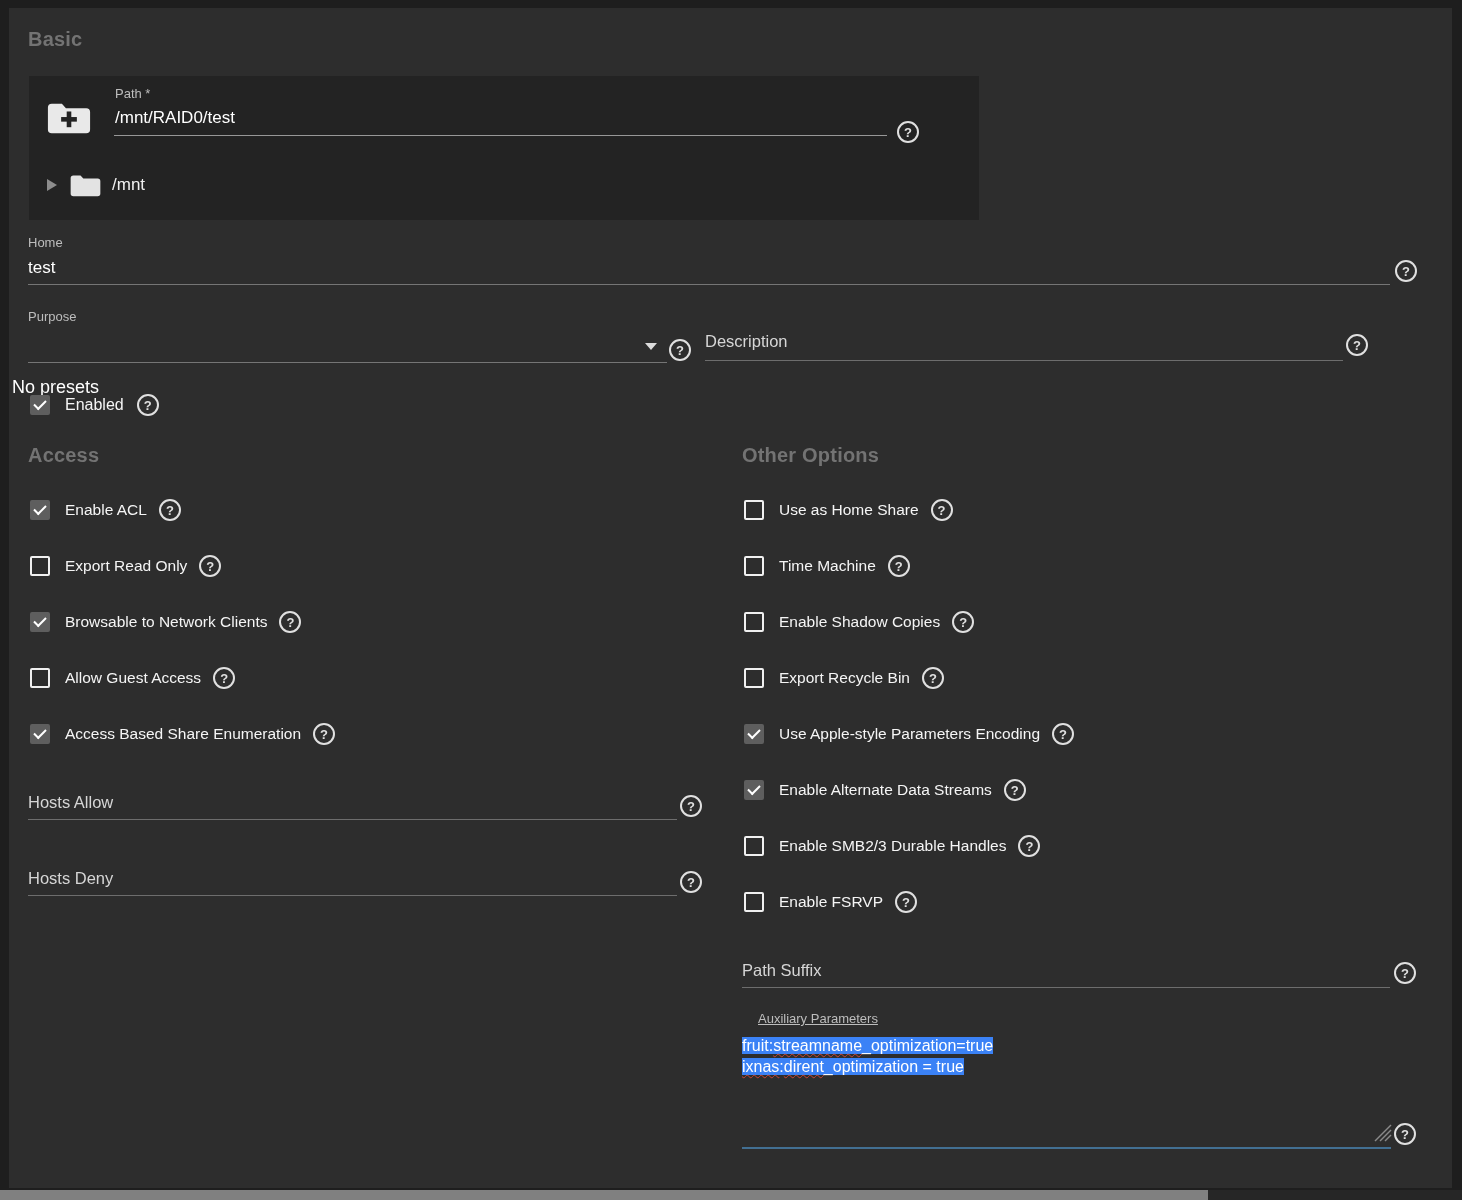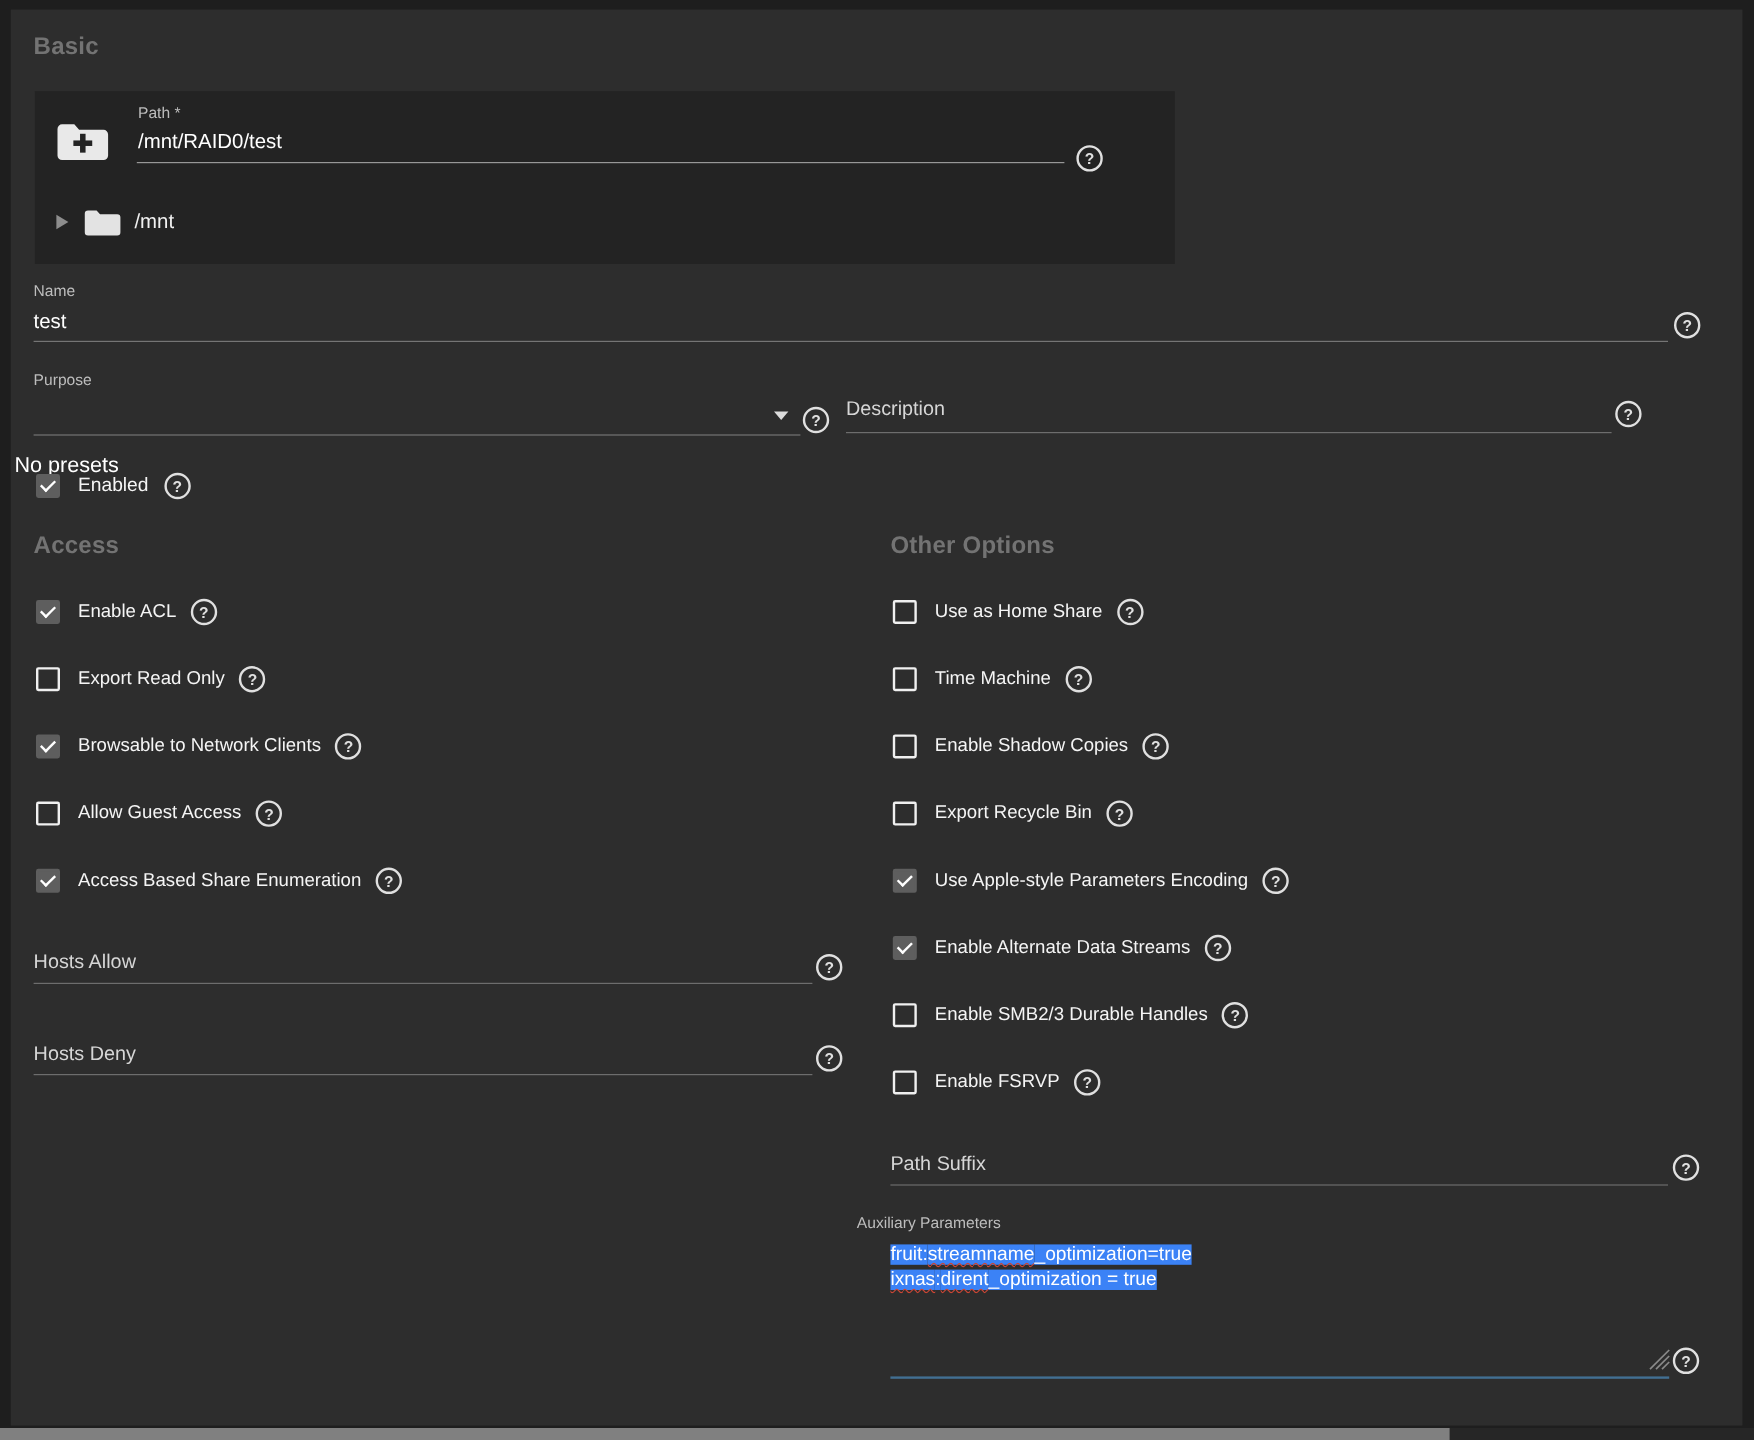--- a/index.html
+++ b/index.html
@@ -110,21 +110,21 @@
 <div class="abs tree-row" style="left:47px; top:169px;">
   <span class="tree-arrow"></span>
   <span>
     <svg width="33" height="27" viewBox="0 0 24 20">
       <path d="M1 4.5 a2 2 0 0 1 2-2 h5.3 l2.1 2.4 H21 a2 2 0 0 1 2 2 V16 a2 2 0 0 1 -2 2 H3 a2 2 0 0 1 -2-2 Z" fill="#e3e3e3"></path>
     </svg>
   </span>
   <span class="tree-text">/mnt</span>
 </div>
 
-<div class="abs flabel" style="left:28px; top:235px;">Name</div>
+<div class="abs flabel" style="left:28px; top:235px;">Home</div>
 <div class="abs fvalue" style="left:28px; top:258px;">test</div>
 <div class="abs underline" style="left:28px; top:284px; width:1362px;"></div>
 <span class="abs help" style="left:1395px; top:260px;">?</span>
 
 <div class="abs flabel" style="left:28px; top:309px;">Purpose</div>
 <div class="abs fvalue big" style="left:12px; top:331px;margin-top:46px;">No presets</div>
 <div class="abs underline" style="left:28px; top:362px; width:639px;"></div>
 <span class="abs caret" style="left:645px; top:343px;"></span>
 <span class="abs help" style="left:669px; top:339px;">?</span>
 
@@ -218,21 +218,21 @@
       <span class="cb"></span>
       <span class="cblabel">Enable FSRVP</span>
       <span class="help">?</span>
     </div>
   </div>
 
 <div class="abs plabel" style="left:742px; top:961px;">Path Suffix</div>
 <div class="abs underline dim" style="left:742px; top:987px; width:648px;"></div>
 <span class="abs help" style="left:1394px; top:962px;">?</span>
 
-<div class="abs flabel" style="left:714px; top:1011px;">Auxiliary Parameters</div>
+<div class="abs flabel" style="left:758px; top:1011px;text-decoration:underline;">Auxiliary Parameters</div>
 <div class="abs aux-block" style="left:742px; top:1035px;">
     <div class="aux-line"><span class="sel">fruit:</span><span class="sel squiggle">streamname</span><span class="sel">_optimization=true</span></div>
     <div class="aux-line"><span class="sel squiggle">ixnas</span><span class="sel">:</span><span class="sel squiggle">dirent</span><span class="sel">_optimization = true</span></div>
   </div>
 <div class="abs underline focus" style="left:742px; top:1147px; width:649px; background:#426f92;"></div>
 
 <span class="abs" style="left:1370px; top:1120px;">
   <svg width="22" height="22" viewBox="0 0 22 22">
     <line x1="5" y1="21" x2="21" y2="5" stroke="#8a8a8a" stroke-width="1.4"></line>
     <line x1="10" y1="21" x2="21" y2="10" stroke="#8a8a8a" stroke-width="1.4"></line>

